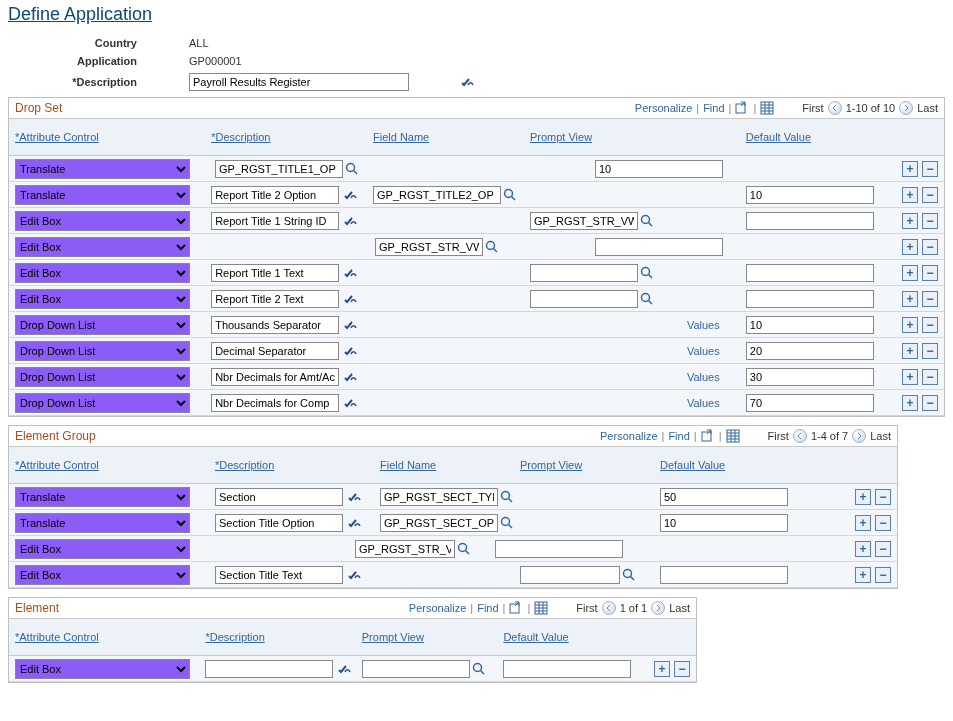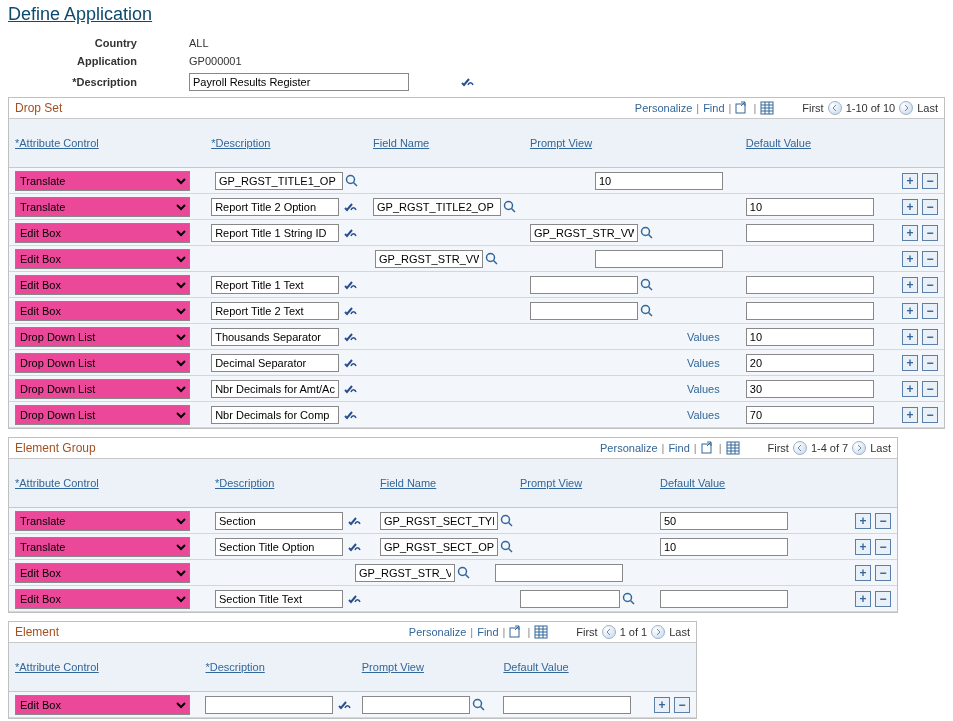--- a/index.html
+++ b/index.html
@@ -8,32 +8,32 @@
 .header-row { display: flex; align-items: center; margin-bottom: 6px; font-size: 11px; gap: 46px; }
 .header-label { width: 135px; text-align: right; padding-right: 6px; font-weight: bold; color: #333; }
 .header-value { color: #333; }
 .grid-box { border: 1px solid #c0c0c0; margin-bottom: 8px; }
 .grid-header { display: flex; align-items: center; background: #fff; border-bottom: 1px solid #c8c8c8; padding: 3px 6px; }
 .grid-title { color: #a64f1f; font-size: 12px; flex: 0 0 auto; margin-right: auto; font-weight: normal; }
 .grid-nav { display: flex; align-items: center; gap: 4px; color: #336699; font-size: 11px; }
 .grid-nav a { color: #336699; text-decoration: none; }
 .sep { color: #888; }
 .grid-row { display: flex; align-items: center; background: #f3f7fb; border-bottom: 1px solid #d6d6d6; padding: 2px 4px; min-height: 26px; }
-.grid-head-row { display: flex; align-items: center; background: #ecf2f8; border-bottom: 1px solid #c8c8c8; padding: 18px 4px; font-size: 11px; color: #336699; font-weight: normal; }
+.grid-head-row { display: flex; align-items: center; background: #ecf2f8; border-bottom: 1px solid #c8c8c8; padding: 12px 4px; font-size: 11px; color: #336699; font-weight: normal; }
 .grid-head-row .col a { text-decoration: underline; }
 .col { padding: 0 2px; display: flex; align-items: center; }
 .col a { color: #336699; text-decoration: none; }
 .c-attr { width: 200px; }
 .c-desc { width: 165px; }
 .c-field { width: 160px; }
 .c-prompt { width: 160px; }
 .c-values { width: 60px; }
 .c-default { width: 150px; }
 .c-btns { width: 50px; display: flex; gap: 4px; justify-content: flex-end; margin-left: auto; }
-select { font-size: 11px; width: 175px; height: 20px; border: 1px solid #888; background: #ec4899; }
+select { font-size: 11px; width: 175px; height: 20px; border: 1px solid #888; background: #8b5cf6; }
 input[type=text] { font-size: 11px; height: 18px; border: 1px solid #888; padding: 1px 3px; background: #fff; }
 .inp-desc { width: 128px; }
 .inp-field { width: 128px; }
 .inp-prompt { width: 108px; }
 .inp-default { width: 128px; }
 .inp-hdr { width: 220px; }
 .btn-sq { width: 16px; height: 16px; border: 1px solid #5a7fa8; background: #eaf0f7; color: #336699; font-weight: bold; font-size: 12px; line-height: 12px; text-align: center; cursor: pointer; display: inline-flex; align-items: center; justify-content: center; }
 .btn-minus { color: #2f5a88; }
 svg { display: block; }
 .icon { display: inline-flex; align-items: center; justify-content: center; }

